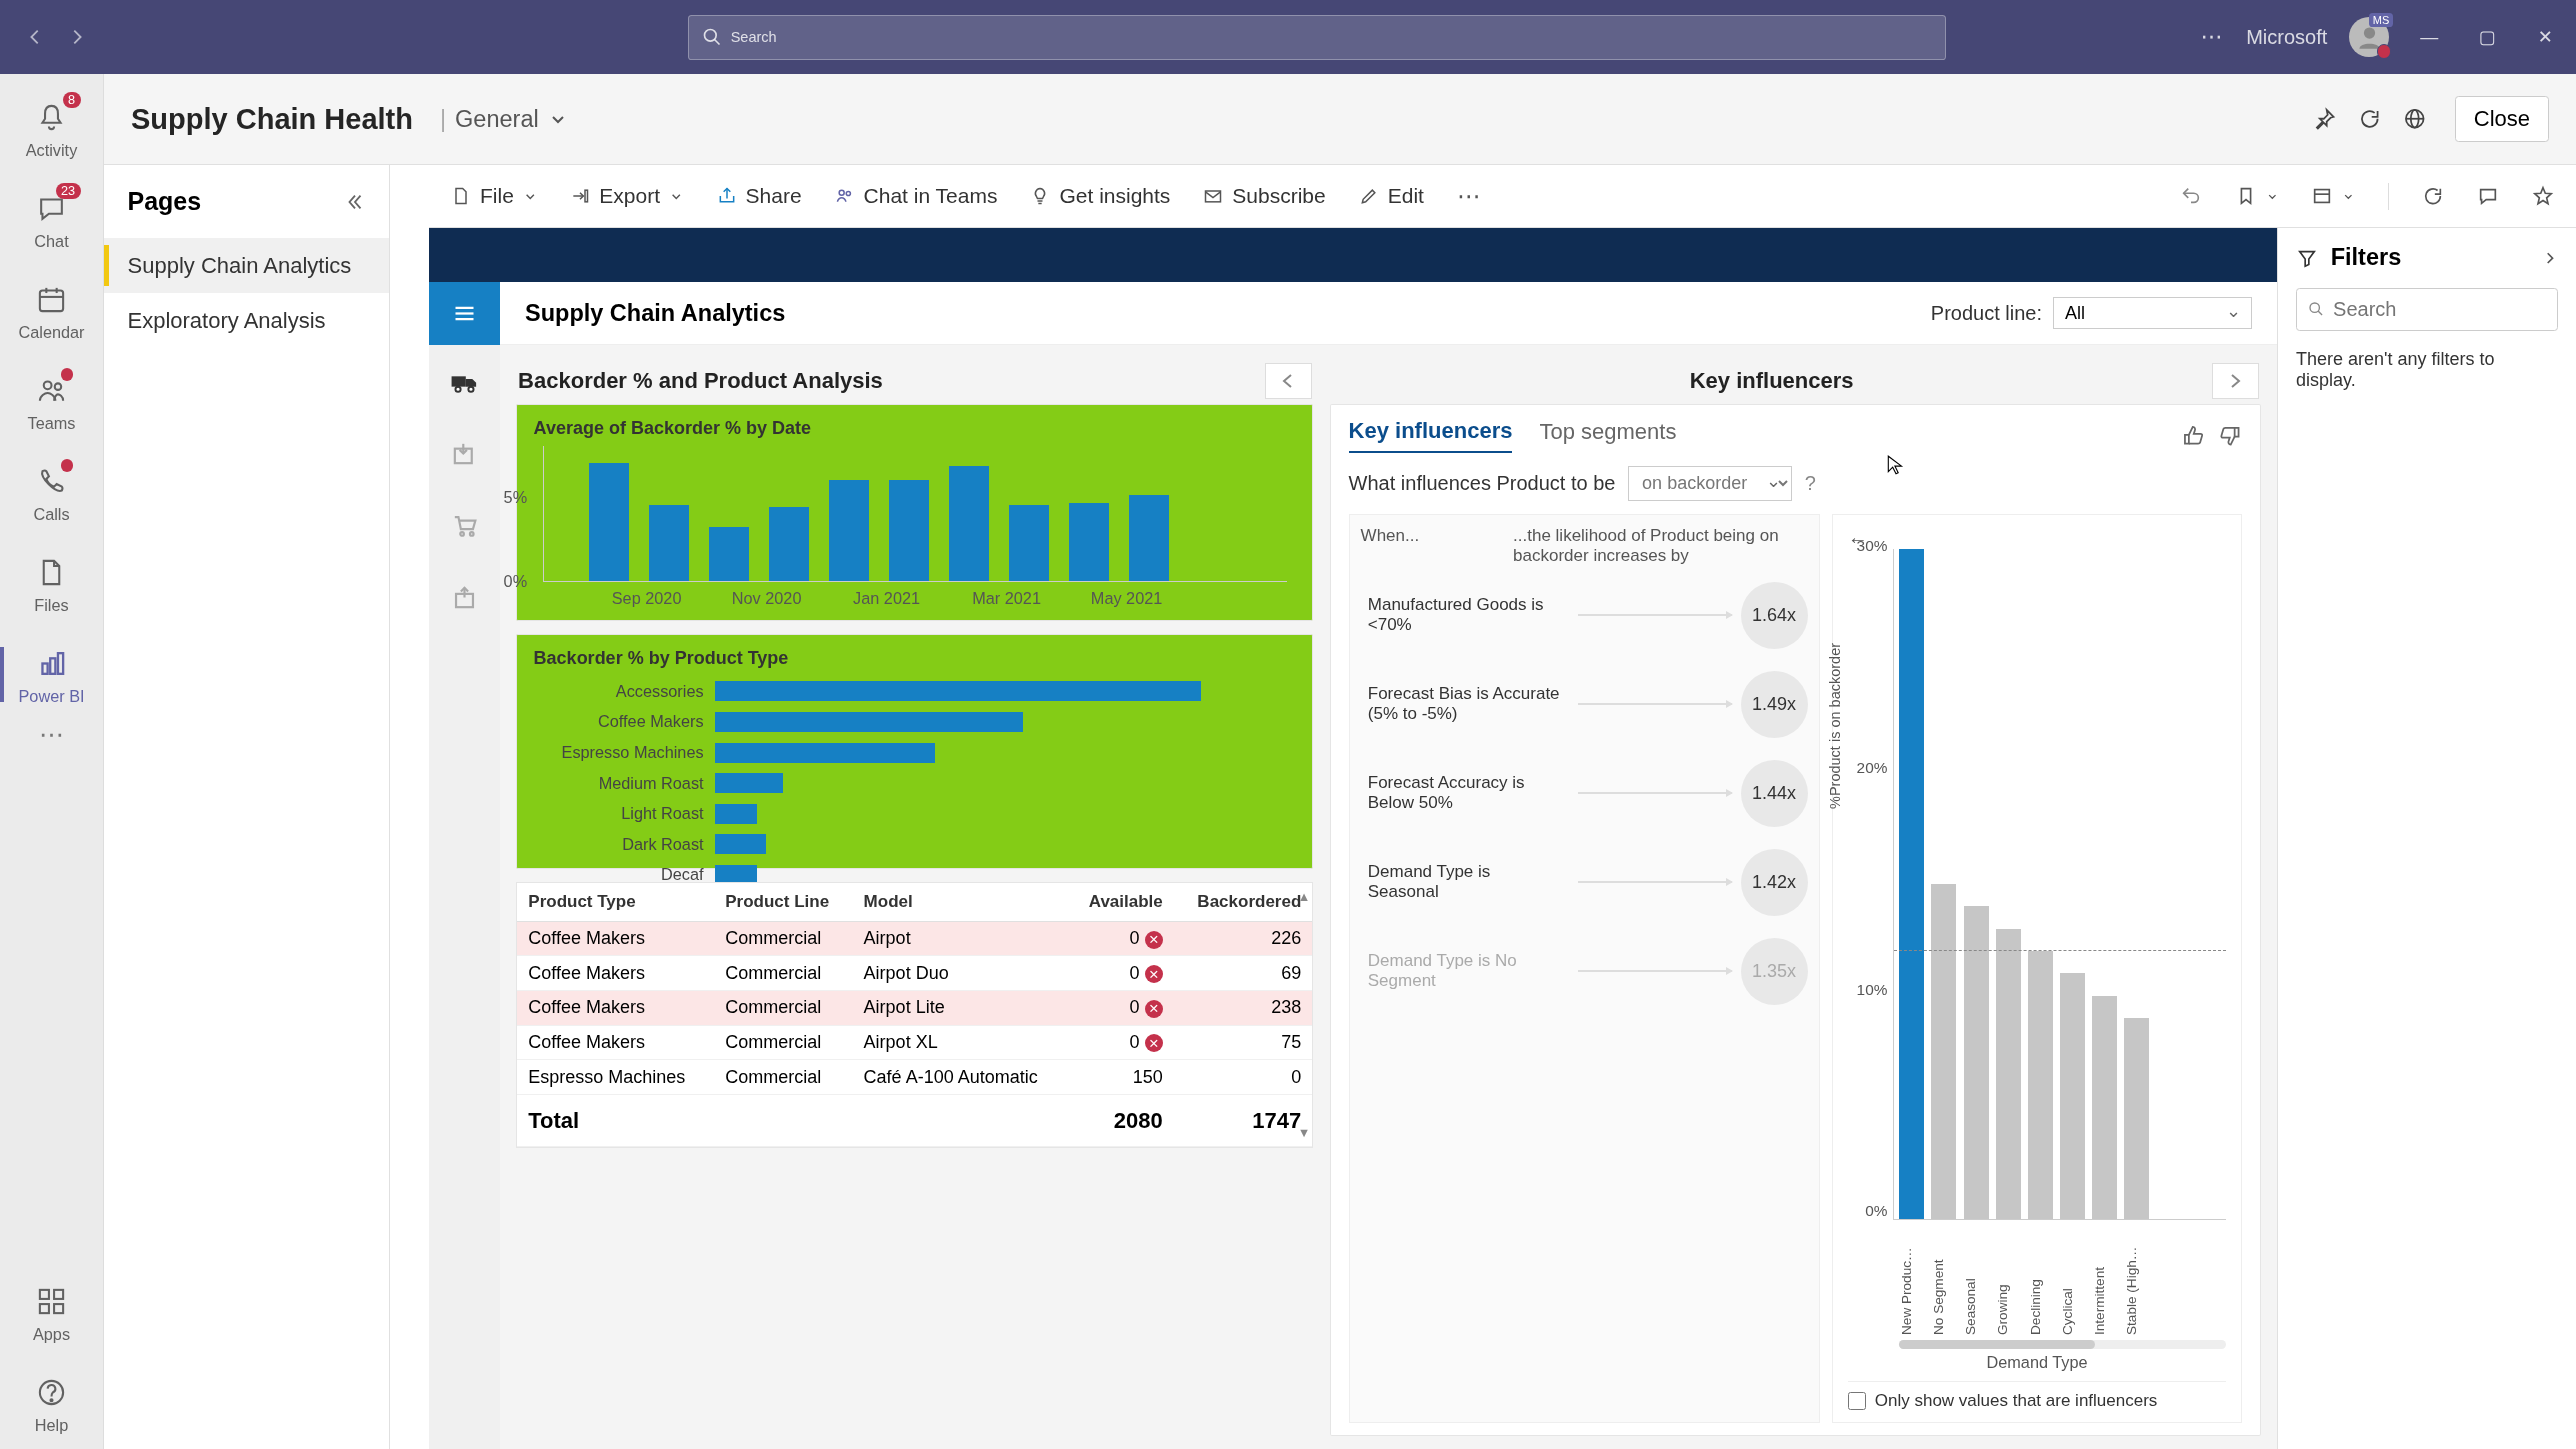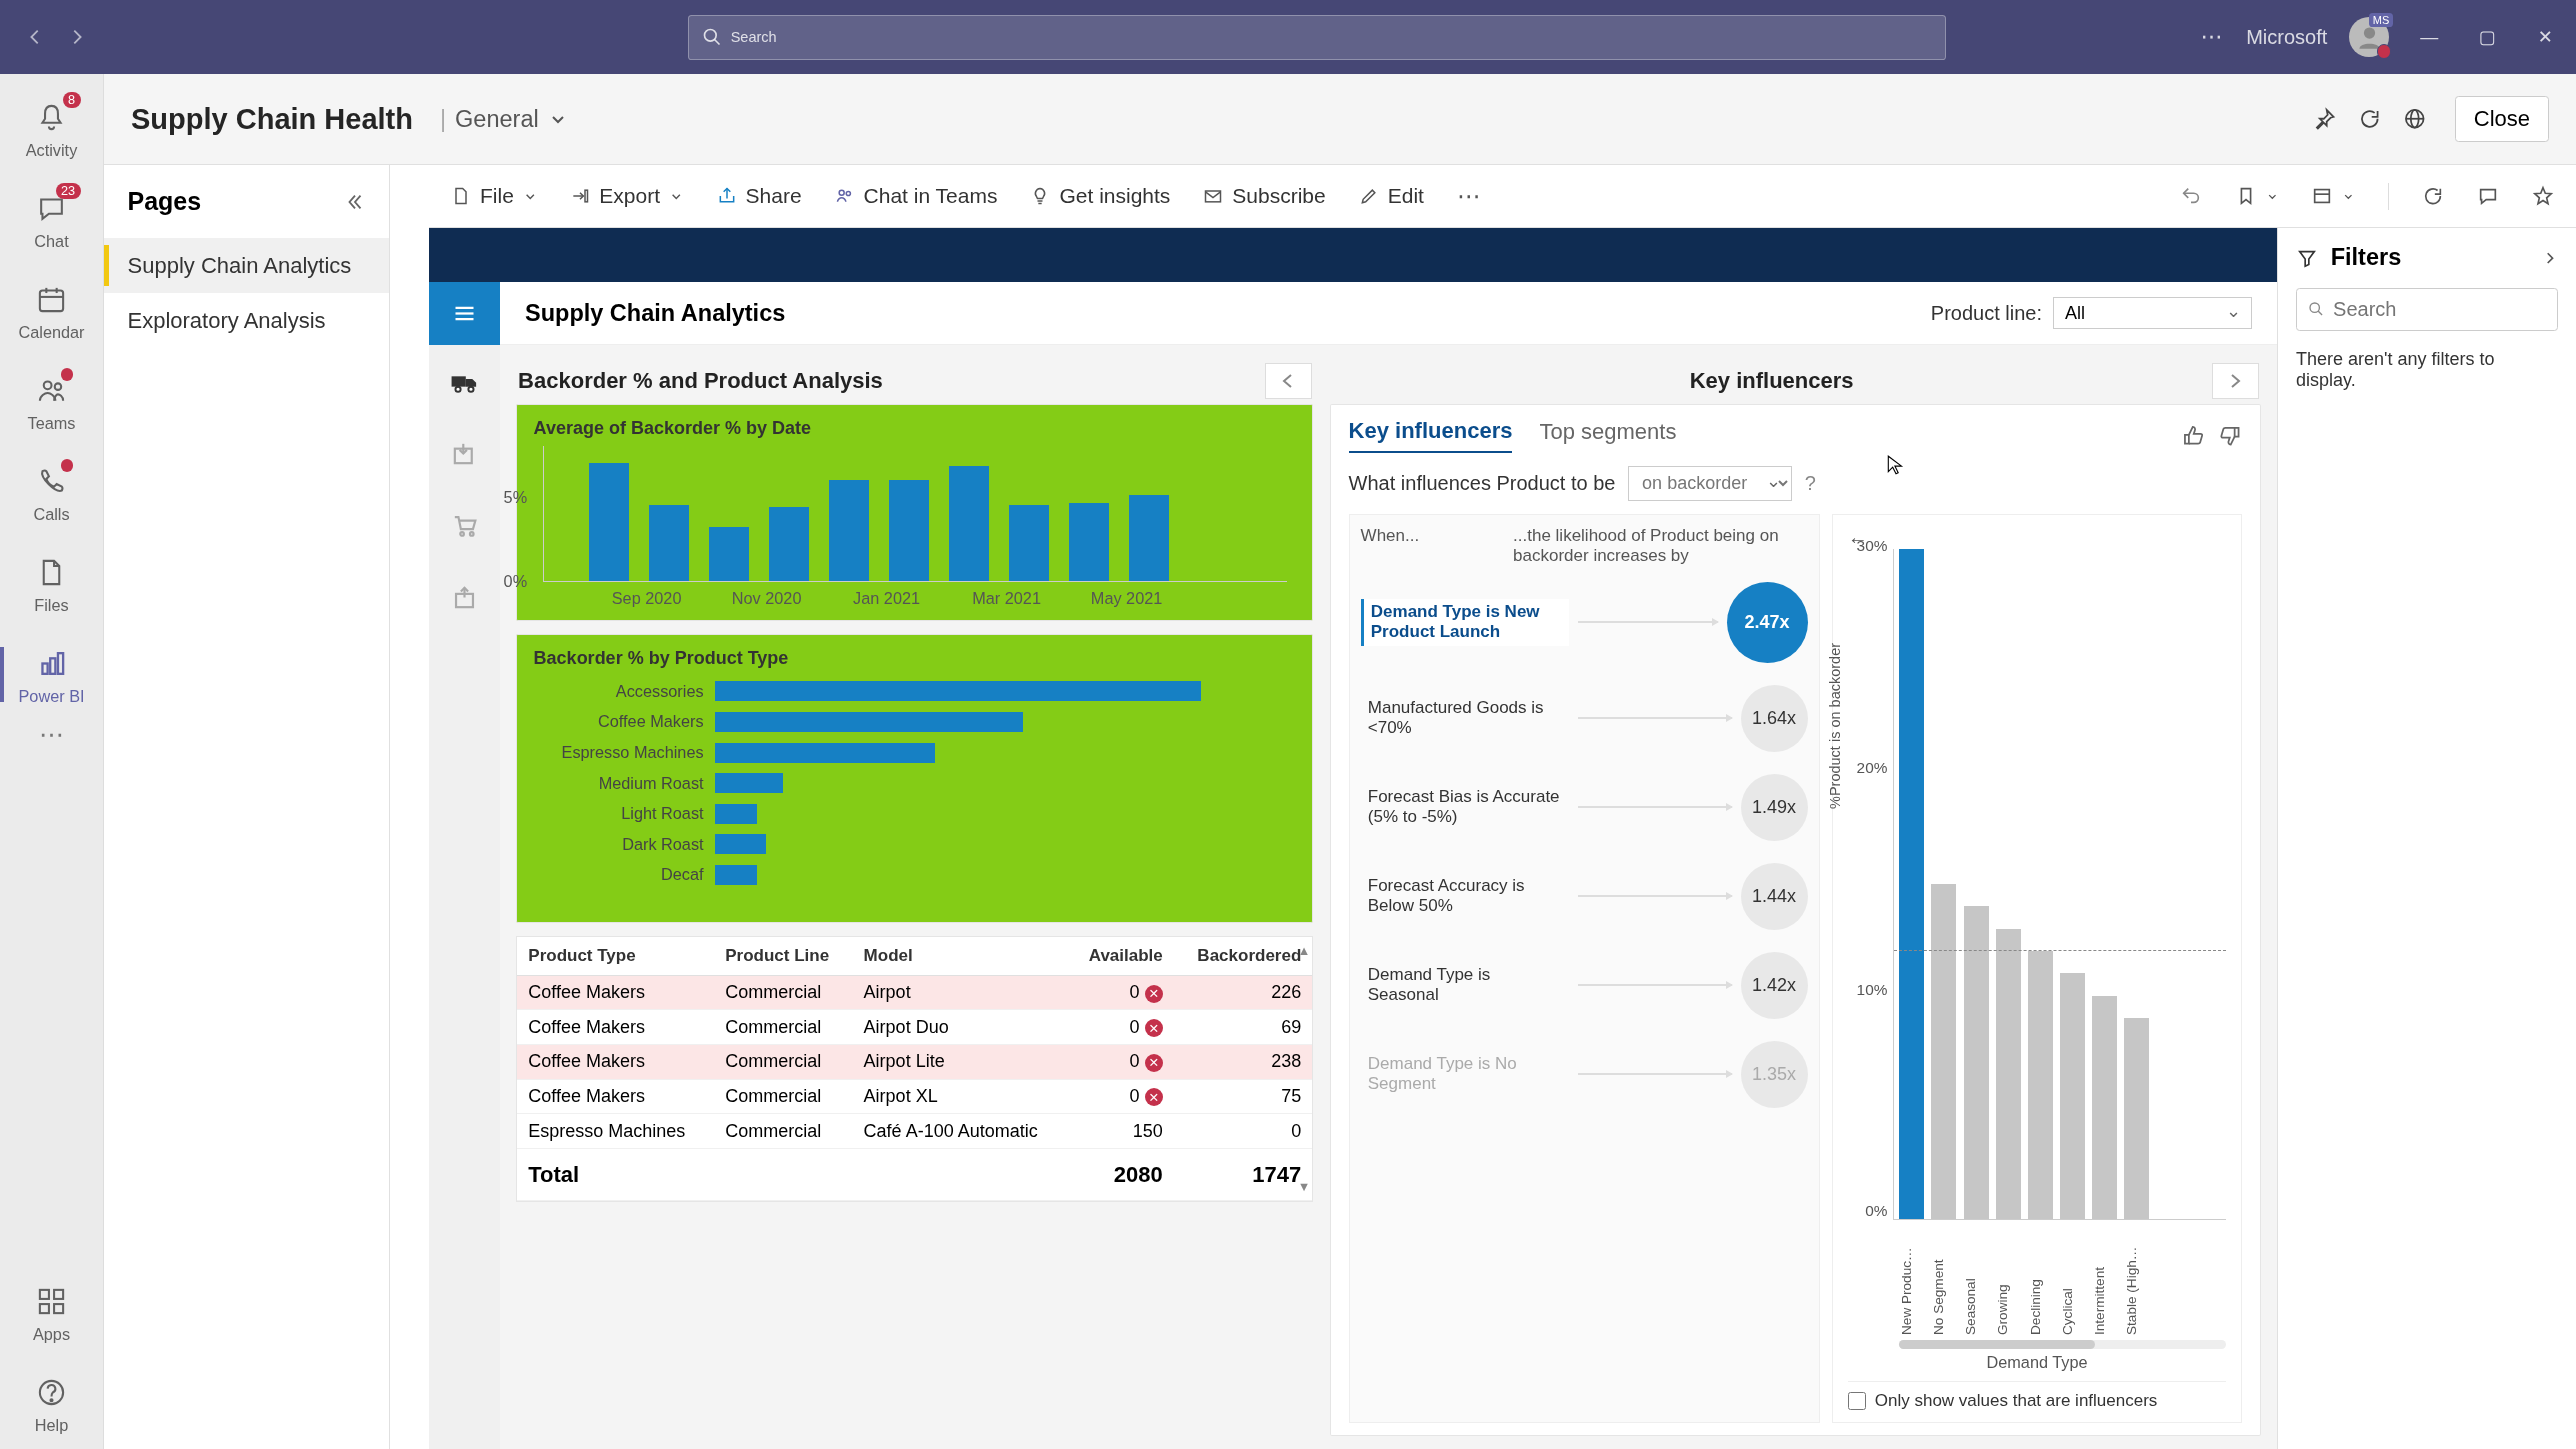--- a/index.html
+++ b/index.html
@@ -101,21 +101,21 @@
   
   .chart1 { height: 217px; display:flex; flex-direction:column;}
   .chart1 .ctitle { font-size:18px; font-weight:600; color:#333; margin-bottom:7.2px;}
   .chart1 .plot { flex:1; display:flex; align-items:flex-end; gap: 20px; padding-left: 45px; position:relative; border-left:0.9px solid #ccc; border-bottom:0.9px solid #ccc; margin: 0 9px 3.6px 9px;}
   .chart1 .ylab { position:absolute; left:-40px; font-size:16.3px; color:#555; transform: translateY(50%);}
   .chart1 .bar { width: 40px; background:#1680c4;}
   .chart1 .xaxis { display:flex; gap: 20px; padding-left:54px; font-size:16.3px; color:#555; margin: 3.6px 9px 0 9px;}
   .chart1 .xaxis span { width:100px; text-align:center;}
   
   
-  .chart2 { margin-top: 12.7px; height: 289px;}
+  .chart2 { margin-top: 12.7px; height: 235px;}
   .chart2 .ctitle { font-size:18px; font-weight:600; color:#333; margin-bottom:9px;}
   .hrow { display:flex; align-items:center; margin-bottom: 3.6px; height: 27px;}
   .hrow .lab { width: 181px; text-align:right; padding-right:11px; font-size:16.3px; color:#444;}
   .hrow .hb { height:20px; background:#1680c4;}
   
   
   .tbl { margin-top: 12.7px; background:#fff; border:0.9px solid #e5e5e5; font-size:18px; position:relative;}
   .tbl table { width:100%; border-collapse:collapse;}
   .tbl th { text-align:left; padding: 9px 11px; font-weight:600; border-bottom:0.9px solid #e0e0e0; font-size:17px; color:#333;}
   .tbl th.num { text-align:right;}
@@ -695,25 +695,20 @@
                         <span style="color:#888;">?</span>
                       </div>
 
                       <div class="kibody">
                         <div class="kileft">
                           <div class="cols">
                             <div>When...</div>
                             <div>...the likelihood of Product being on backorder increases by</div>
                           </div>
                           <div id="kifactors">
-                              <div class="factor sel">
-                                <div class="flab">Demand Type is New Product Launch</div>
-                                <div class="arrow"></div>
-                                <div class="bubble big">2.47x</div>
-                              </div>
                               <div class="factor">
                                 <div class="flab">Manufactured Goods is &lt;70%</div>
                                 <div class="arrow"></div>
                                 <div class="bubble">1.64x</div>
                               </div>
                               <div class="factor">
                                 <div class="flab">Forecast Bias is Accurate (5% to -5%)</div>
                                 <div class="arrow"></div>
                                 <div class="bubble">1.49x</div>
                               </div>

